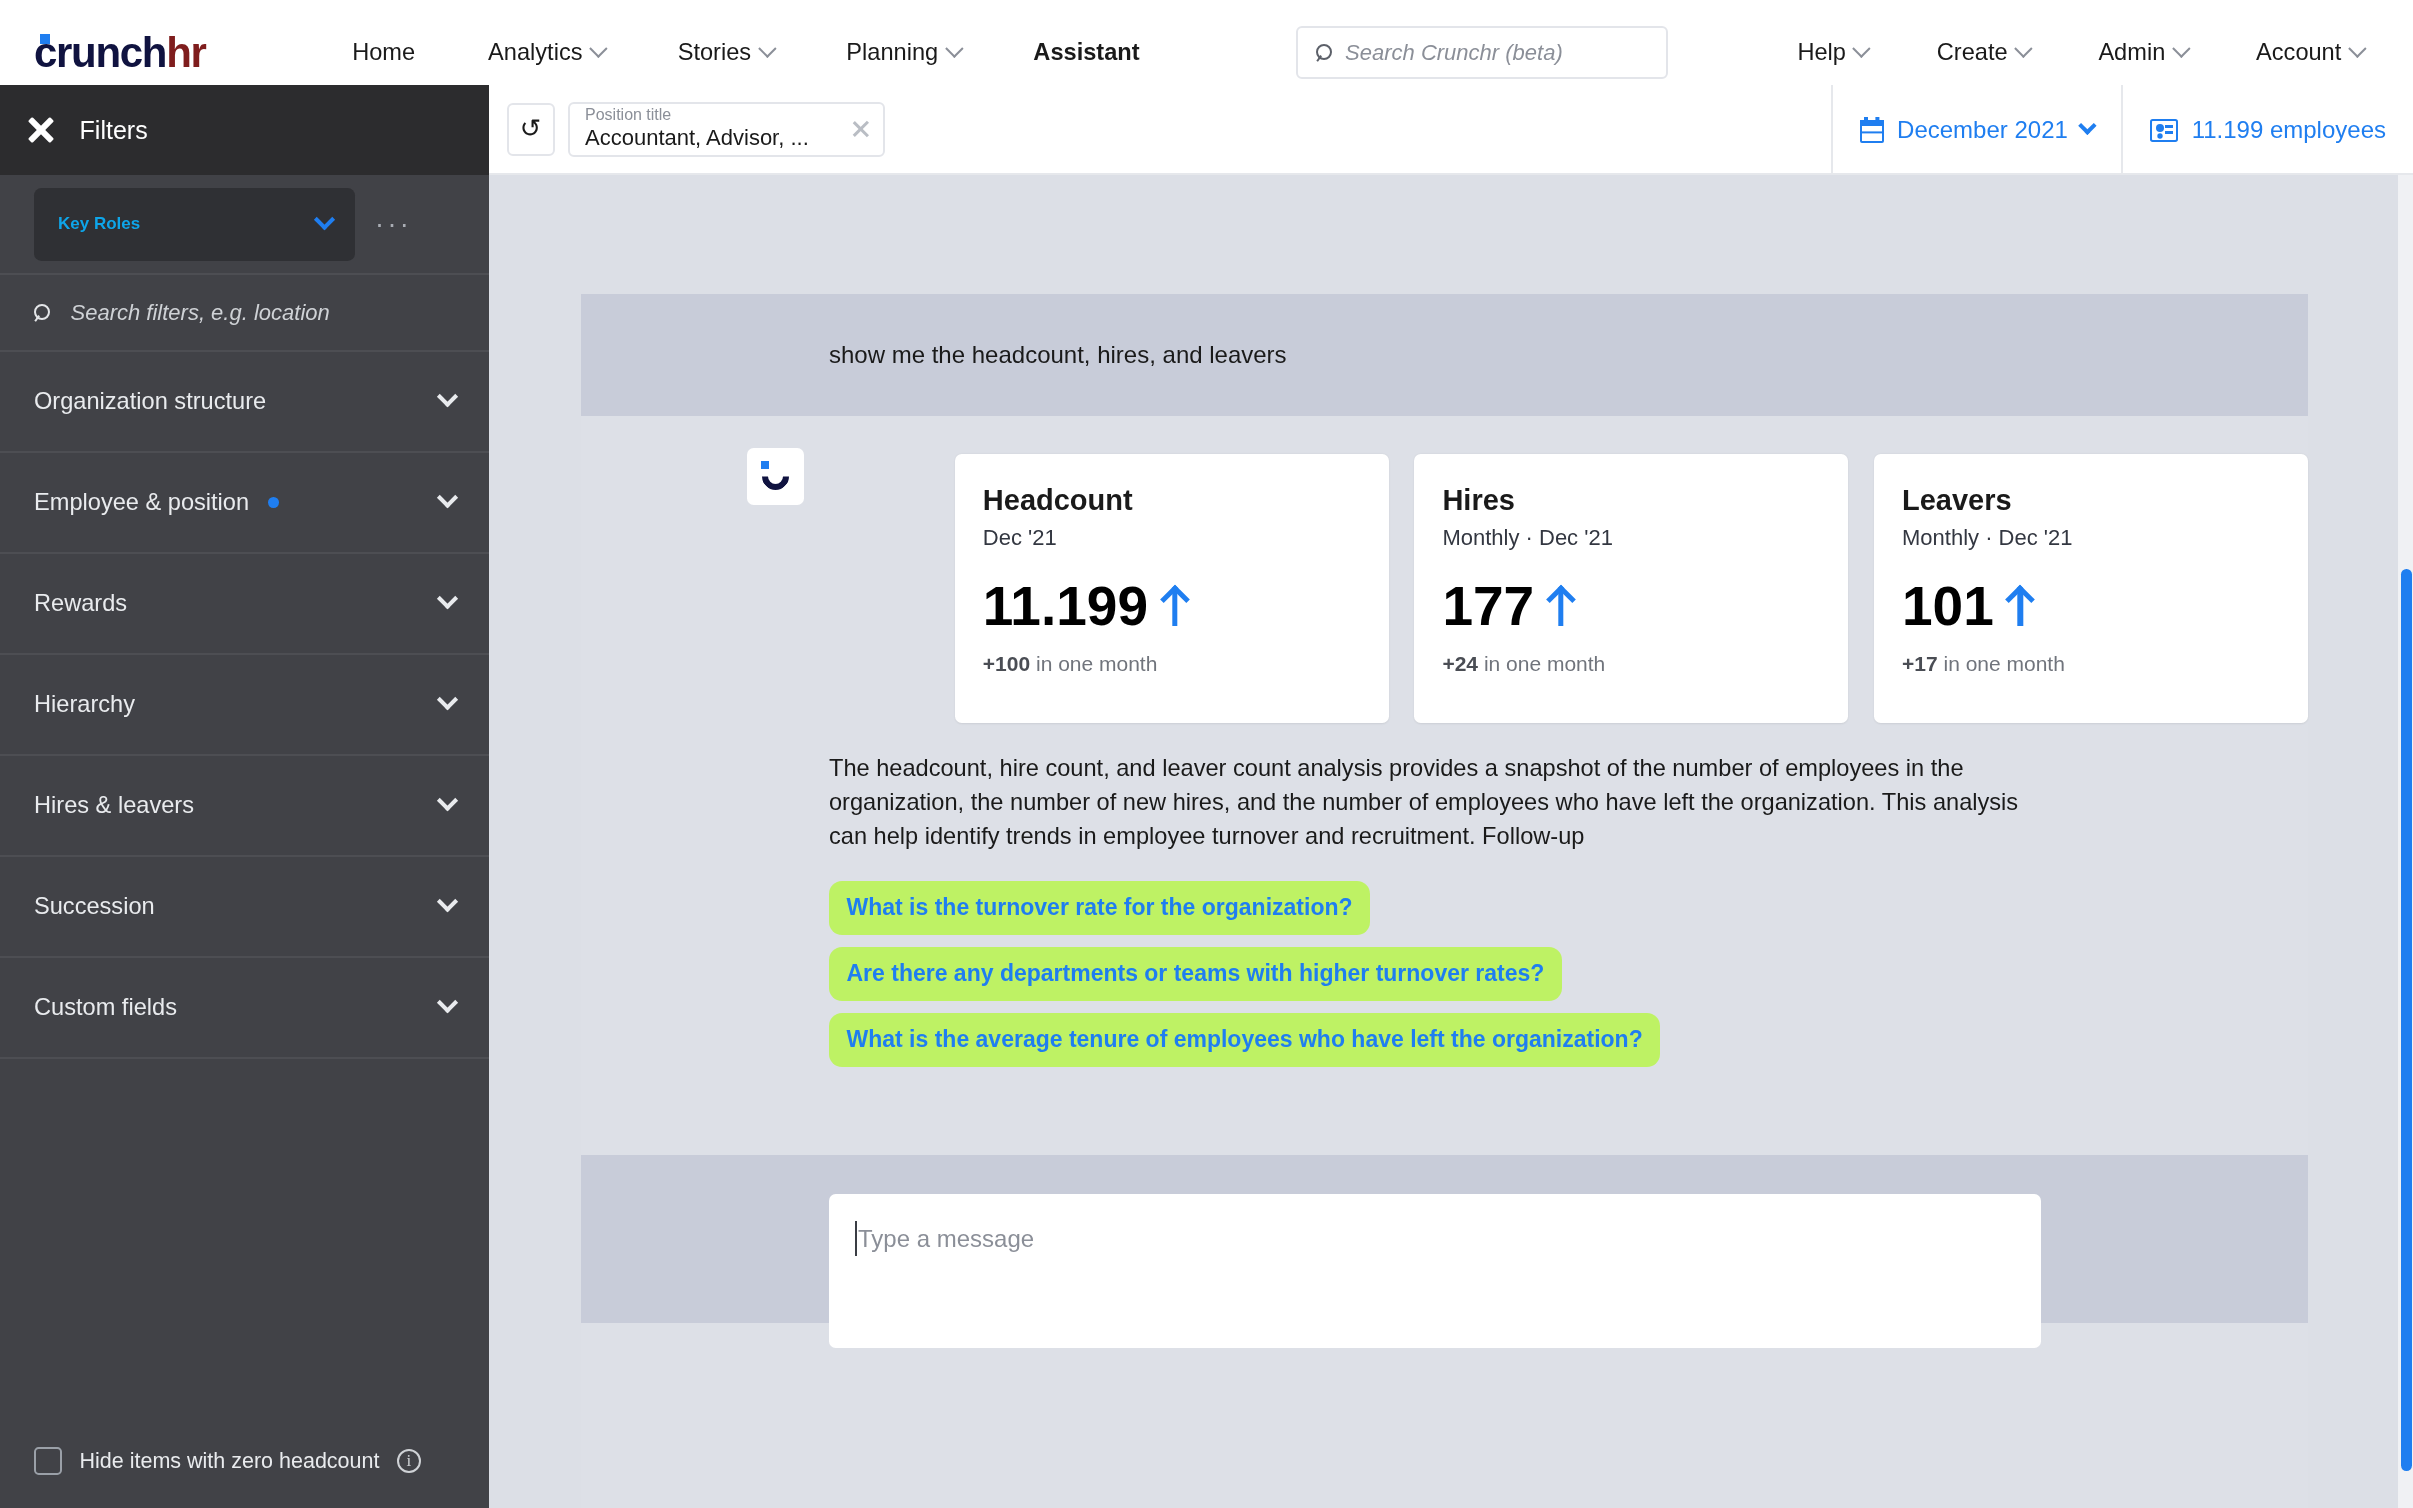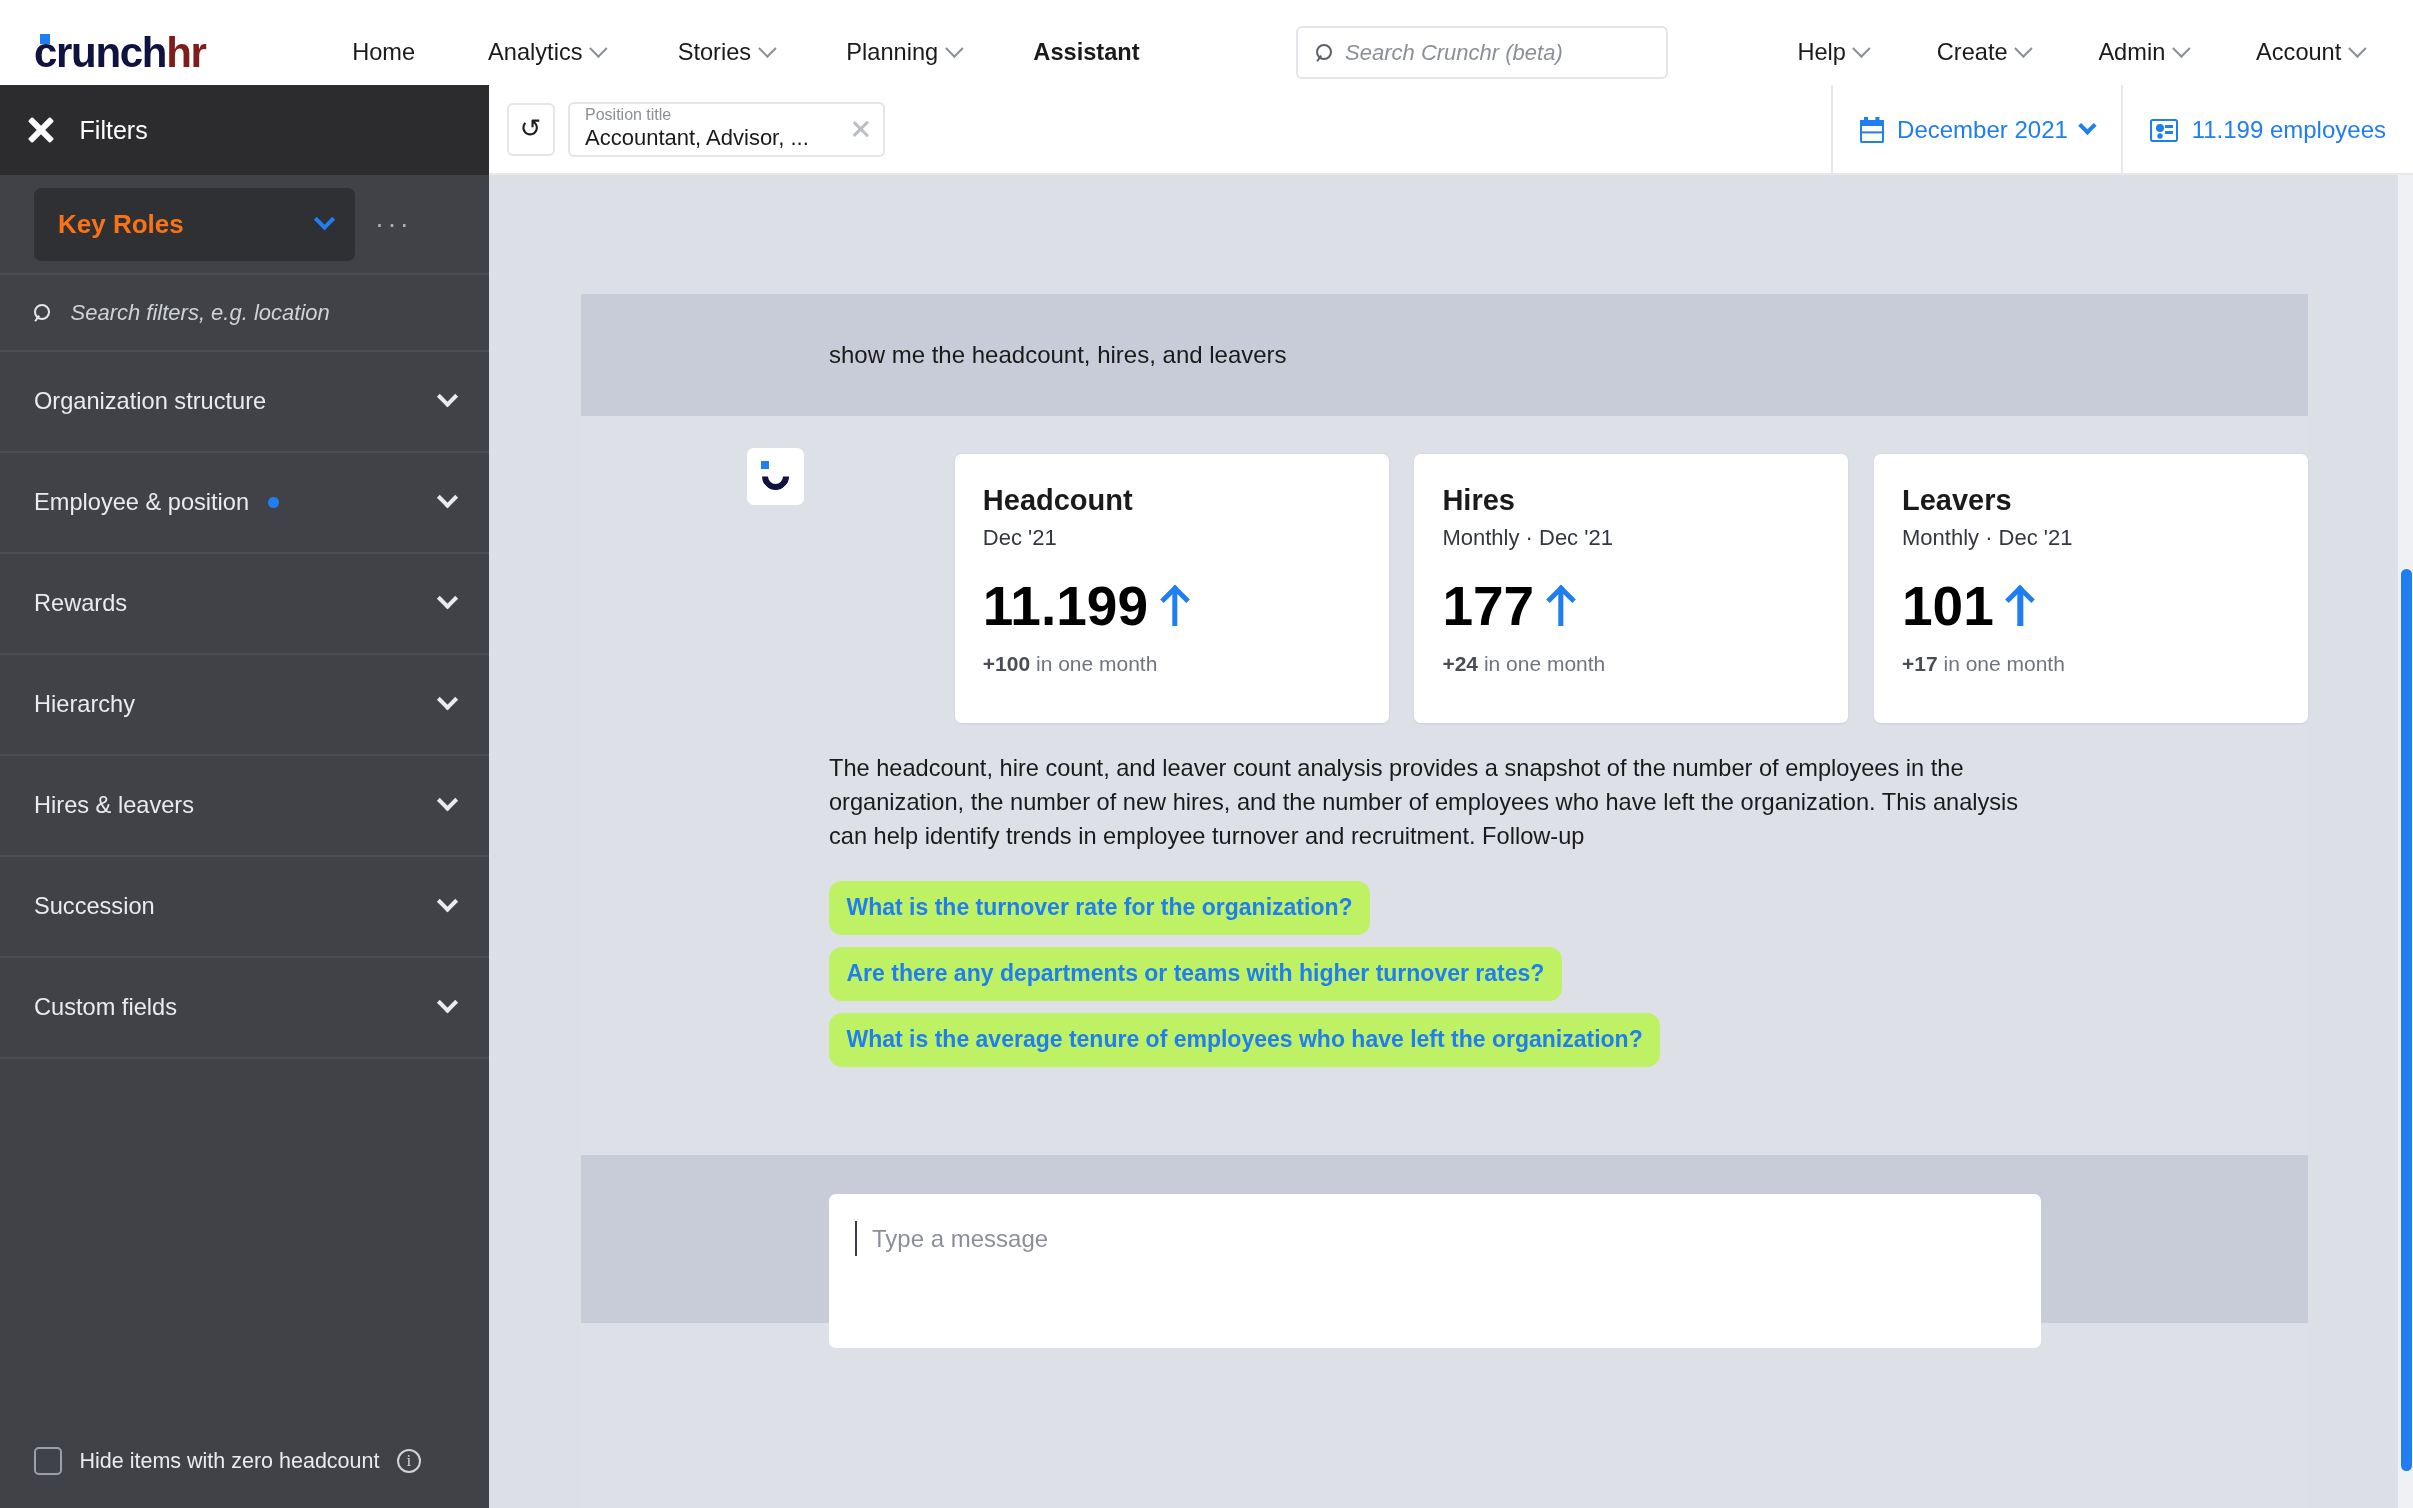--- a/index.html
+++ b/index.html
@@ -192,21 +192,21 @@
     height: 98px; display: flex; align-items: center;
     padding: 0 34px 0 34px; gap: 20px;
   }
   .keyroles {
     width: 321px; height: 73px;
     background: #2f3034; border-radius: 7.4px;
     display: flex; align-items: center; justify-content: space-between;
     padding: 0 23px 0 24px;
     cursor: pointer;
   }
-  .keyroles-label { font-size: 26px; color: #f97316; font-weight: 700; }
+  .keyroles-label { font-size: 17px; color: #0ea5e9; font-weight: 700; }
   .chev-kr {
     width: 15px; height: 15px;
     border-right: 4.7px solid #1f7ef0; border-bottom: 4.7px solid #1f7ef0;
     transform: rotate(45deg) translate(-3.4px,-3.4px);
   }
   .dots {
     font-size: 27px; color: #a9adb4; letter-spacing: 3.4px;
     line-height: 0.6; cursor: pointer;
   }
 
@@ -356,21 +356,21 @@
     height: 168px;
   }
   .composer {
     width: 1212px; height: 154px;
     background: #ffffff; border-radius: 6.7px;
     padding: 31px 27px 0 27px;
     cursor: text;
   }
   .composer .ph {
     font-size: 24px; color: #8b8f98;
-    position: relative; padding-left: 16px;
+    position: relative; padding-left: 2px;
   }
   .caret {
     position: absolute; left: -1.3px; top: -4px;
     width: 2px; height: 35px; background: #3a3d44;
   }
 
   
   .scrollbar-track {
     position: absolute; top: 175px; right: 0;
     width: 15px; height: 1333px; background: #f0f1f4;

